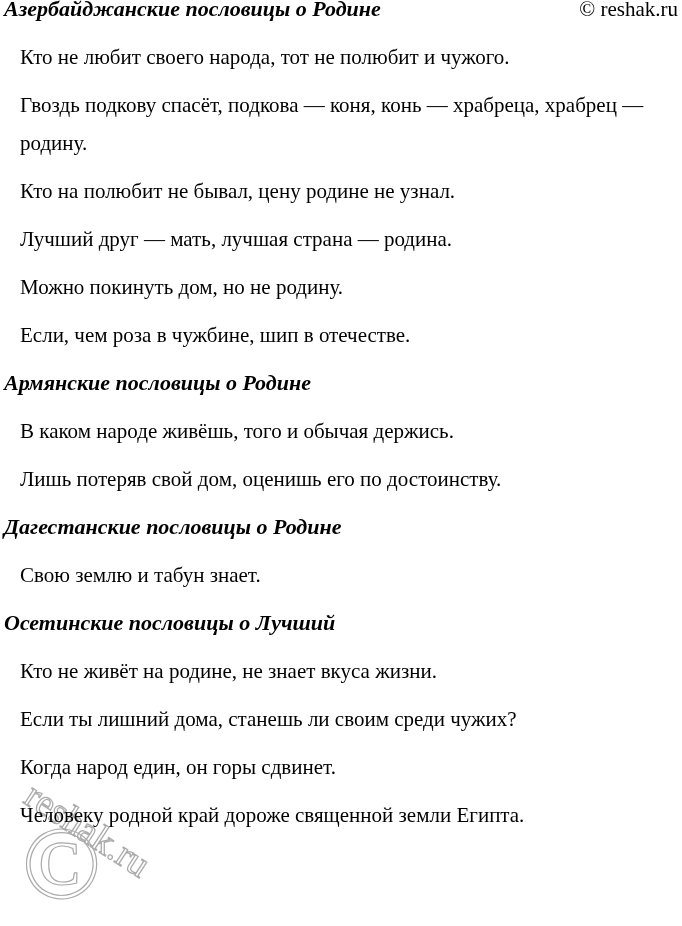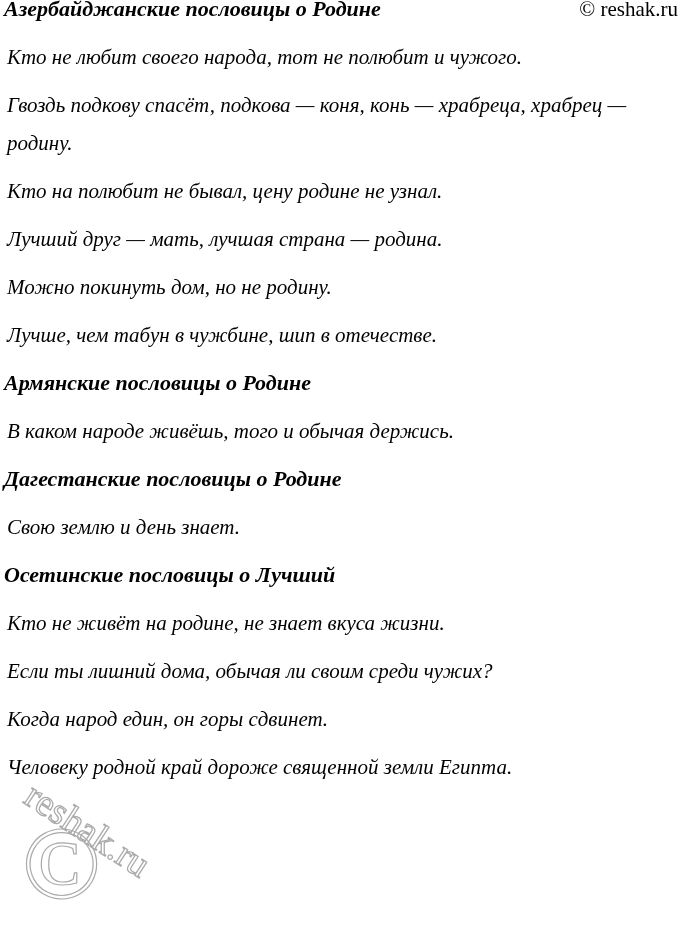--- a/index.html
+++ b/index.html
@@ -48,22 +48,21 @@
   .copyright {
     font-size: 21px;
     font-weight: normal;
     font-style: normal;
     line-height: 38px;
     white-space: nowrap;
   }
   .proverb {
     font-size: 21px;
     line-height: 38px;
-    margin: 0 0 10px 3px;
-    font-style: italic;
+    margin: 0 0 10px 16px;
   }
 </style>
 </head>
 <body>
 
 <div class="page">
 
   <svg class="watermark-svg" width="230" height="168" viewBox="0 0 230 168">
     <text transform="translate(22,44) rotate(33)" font-size="38" font-family="Liberation Serif, DejaVu Serif, serif" fill="none" stroke-width="1.3" stroke="#ababab">reshak.ru</text>
     <text x="22" y="140" font-size="104" font-family="Liberation Serif, DejaVu Serif, serif" fill="none" stroke-width="1.2" stroke="#ababab">©</text>
@@ -74,28 +73,29 @@
     <div class="header-row">
       <h2 class="section-title">Азербайджанские пословицы о Родине</h2>
       <div class="copyright">© reshak.ru</div>
     </div>
 
     <p class="proverb">Кто не любит своего народа, тот не полюбит и чужого.</p>
     <p class="proverb">Гвоздь подкову спасёт, подкова — коня, конь — храбреца, храбрец — родину.</p>
     <p class="proverb">Кто на полюбит не бывал, цену родине не узнал.</p>
     <p class="proverb">Лучший друг — мать, лучшая страна — родина.</p>
     <p class="proverb">Можно покинуть дом, но не родину.</p>
-    <p class="proverb">Лучше, чем табун в чужбине, шип в отечестве.</p>
+    <p class="proverb">Если, чем роза в чужбине, шип в отечестве.</p>
 
     <h2 class="section-title">Армянские пословицы о Родине</h2>
     <p class="proverb">В каком народе живёшь, того и обычая держись.</p>
+    <p class="proverb">Лишь потеряв свой дом, оценишь его по достоинству.</p>
 
     <h2 class="section-title">Дагестанские пословицы о Родине</h2>
-    <p class="proverb">Свою землю и день знает.</p>
+    <p class="proverb">Свою землю и табун знает.</p>
 
     <h2 class="section-title">Осетинские пословицы о Лучший</h2>
     <p class="proverb">Кто не живёт на родине, не знает вкуса жизни.</p>
-    <p class="proverb">Если ты лишний дома, обычая ли своим среди чужих?</p>
+    <p class="proverb">Если ты лишний дома, станешь ли своим среди чужих?</p>
     <p class="proverb">Когда народ един, он горы сдвинет.</p>
     <p class="proverb">Человеку родной край дороже священной земли Египта.</p>
 
   </div>
 </div>
 
 </body></html>

